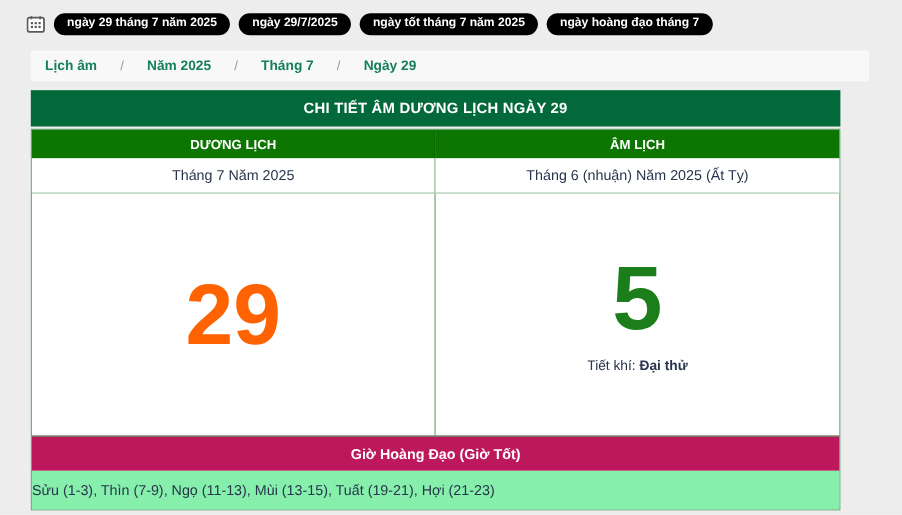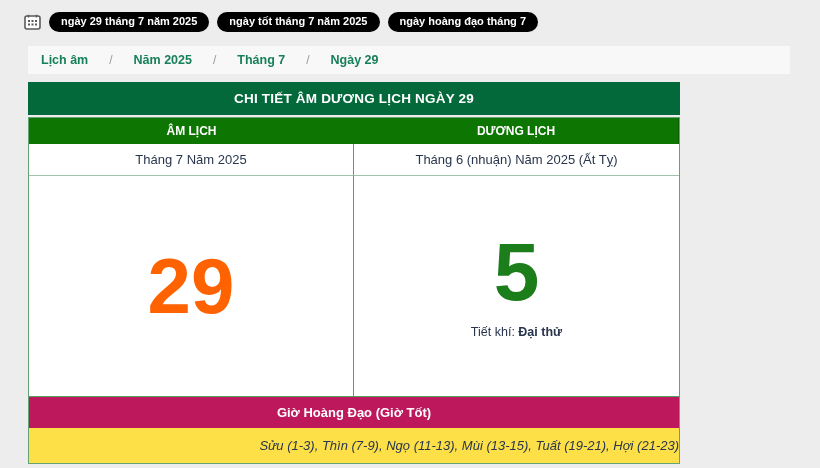--- a/index.html
+++ b/index.html
@@ -18,21 +18,21 @@
     text-decoration:none; display:inline-block;
   }
   
   .breadcrumb-bar {
     margin:14px 0 0 28px; width:762px; height:28px; background:#f8f8f8;
     display:flex; align-items:center; gap:21px; padding:0 13px;
   }
   .crumb { color:#17805a; font-weight:bold; font-size:12.5px; text-decoration:none; cursor:pointer; }
   .crumb-sep { color:#9a9a9a; font-size:12px; }
   
-  .panel-wrap { margin:8px 16px 0 28px; width:652px; }
+  .panel-wrap { margin:8px 16px 0 28px; width:736px; }
   .title-bar {
     background:#03693b; color:#fff; font-weight:bold; font-size:13.5px;
     text-align:center; padding:9px 0; letter-spacing:.2px;
   }
   .panel { border:1px solid #63a374; background:#fff; margin-top:2px; }
   .row2 { display:grid; grid-template-columns:1fr 1fr; }
   .hdr-cell {
     background:#0d7502; color:#fff; font-weight:bold; font-size:12px;
     text-align:center; padding:6px 0;
   }
@@ -47,21 +47,21 @@
   .solar-number { color:#ff6200; font-size:78px; font-weight:bold; line-height:1; }
   .lunar-cell { display:flex; flex-direction:column; align-items:center; justify-content:center; }
   .lunar-number { color:#1b7e1b; font-size:82px; font-weight:bold; line-height:.95; }
   .lunar-line { margin-top:15px; font-size:12.5px; color:#28354c; }
   .lunar-line b { color:#28354c; }
   .golden-bar {
     background:#be185d; color:#fff; text-align:center; font-weight:bold;
     font-size:13px; padding:8px 0; border-top:1px solid #56a066;
   }
   .hours-row {
-    background:#fde047; text-align:right; font-size:13px; color:#28354c; padding:10px 0;font-style:italic;
+    background:#86efac; text-align:left; font-size:13px; color:#28354c; padding:10px 0;
   }
 </style>
 </head>
 <body>
 
 <div class="tags-row">
   <span class="cal-icon">
     <svg viewBox="0 0 17 16" width="17" height="16">
       <rect x="1" y="2" width="15" height="13" rx="2" fill="#fff" stroke="#5a5a5a" stroke-width="1.6"></rect>
       <line x1="4.5" y1="0.8" x2="4.5" y2="3.5" stroke="#5a5a5a" stroke-width="1.6"></line>
@@ -70,42 +70,43 @@
         <rect x="4" y="6" width="2" height="2"></rect>
           <rect x="7.5" y="6" width="2" height="2"></rect>
           <rect x="11" y="6" width="2" height="2"></rect>
         <rect x="4" y="9.5" width="2" height="2"></rect>
           <rect x="7.5" y="9.5" width="2" height="2"></rect>
           <rect x="11" y="9.5" width="2" height="2"></rect>
       </g>
     </svg>
   </span>
   <a class="tag">ngày 29 tháng 7 năm 2025</a>
+  <a class="tag">ngày 29/7/2025</a>
   <a class="tag">ngày tốt tháng 7 năm 2025</a>
   <a class="tag">ngày hoàng đạo tháng 7</a>
 </div>
 
 <div class="breadcrumb-bar">
   <a class="crumb">Lịch âm</a>
   <span class="crumb-sep">/</span>
   <a class="crumb">Năm 2025</a>
   <span class="crumb-sep">/</span>
   <a class="crumb">Tháng 7</a>
   <span class="crumb-sep">/</span>
   <a class="crumb">Ngày 29</a>
 </div>
 
 <div class="panel-wrap">
   <div class="title-bar">CHI TIẾT ÂM DƯƠNG LỊCH NGÀY 29</div>
 
   <div class="panel">
 
     <div class="row2">
+      <div class="hdr-cell first">DƯƠNG LỊCH</div>
       <div class="hdr-cell">ÂM LỊCH</div>
-      <div class="hdr-cell first">DƯƠNG LỊCH</div>
     </div>
 
     <div class="row2">
       <div class="sub-cell first">Tháng 7 Năm 2025</div>
       <div class="sub-cell">Tháng 6 (nhuận) Năm 2025 (Ất Tỵ)</div>
     </div>
 
     <div class="row2 main-row">
       <div class="solar-cell">
         <span class="solar-number">29</span>

